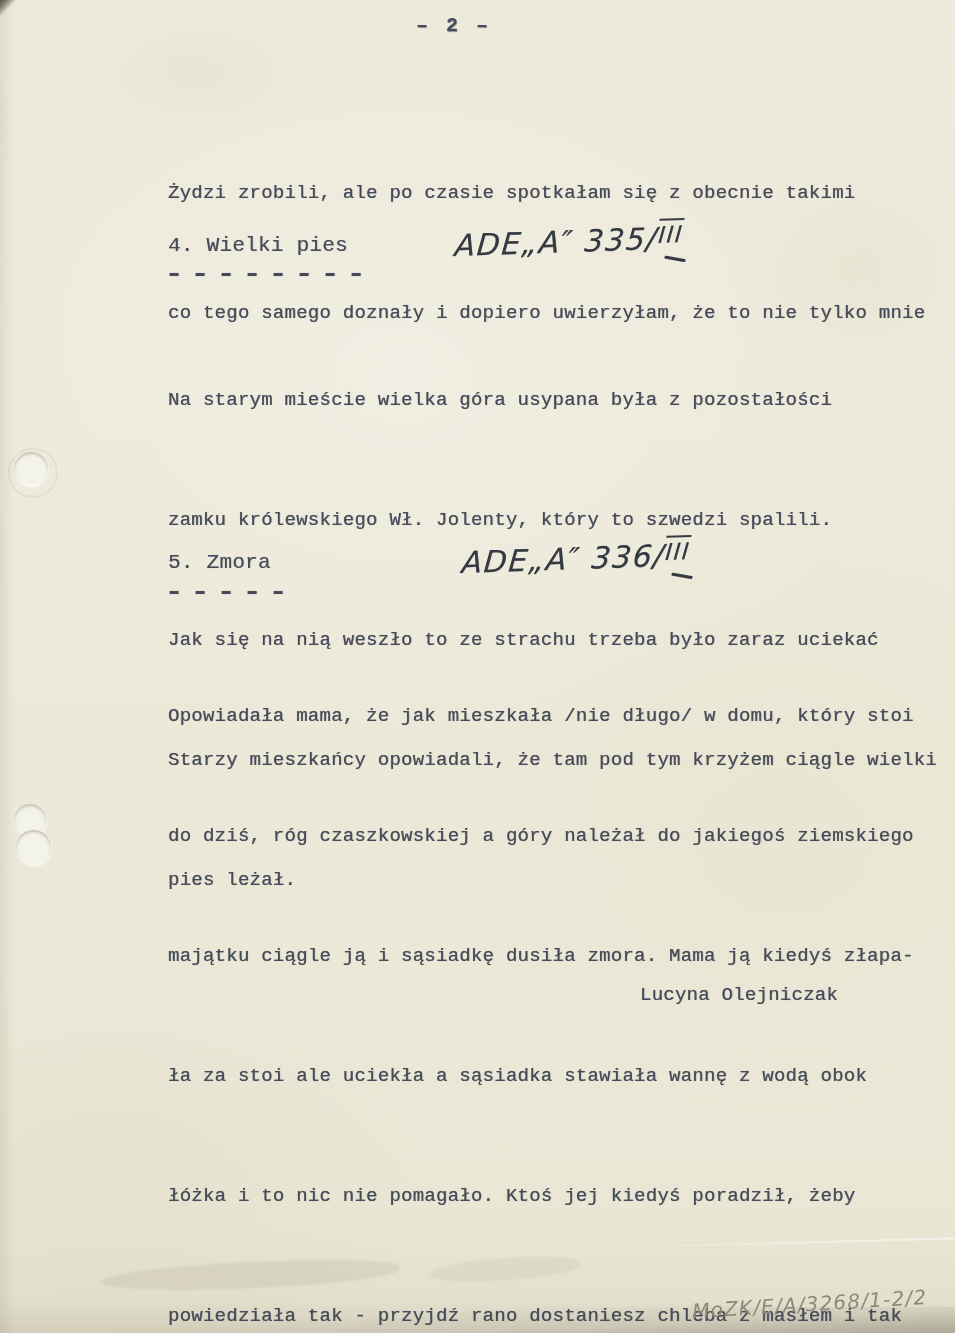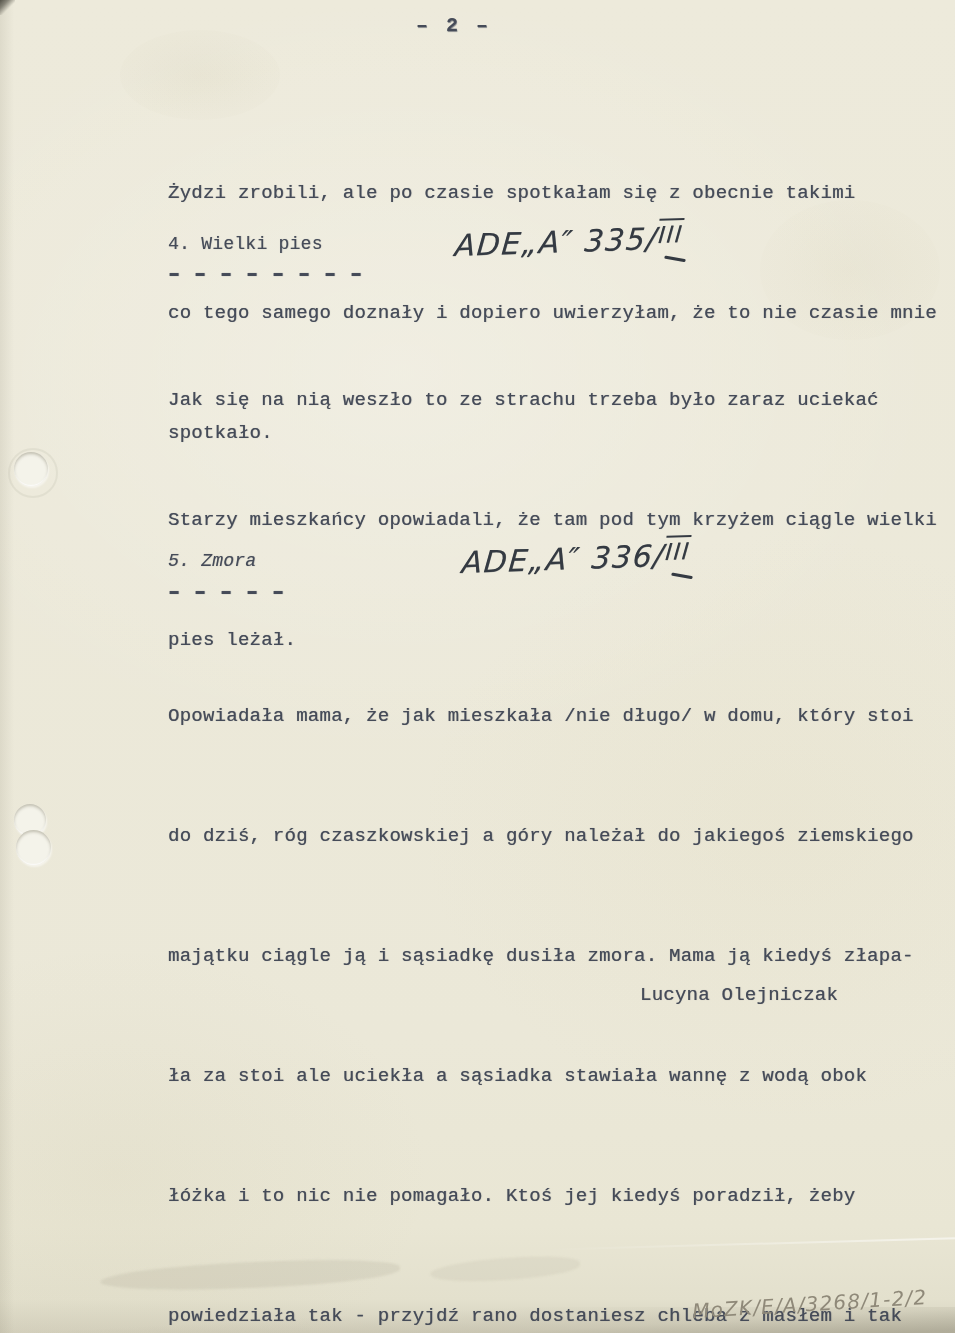--- a/index.html
+++ b/index.html
@@ -18,21 +18,21 @@
     background:linear-gradient(to right, rgba(118,113,92,0.13), rgba(118,113,92,0));
     pointer-events:none;
   }
   .tblock {
     position:absolute; font-size:19px; line-height:40px; letter-spacing:0.25px;
     white-space:pre; text-shadow:0.4px 0.4px 0.7px rgba(69,75,88,0.55), -0.2px 0 0.4px rgba(69,75,88,0.3);
   }
   .tline { height:40px; }
   .pagenum { position:absolute; left:416px; top:14px; font-size:20px; font-weight:bold;
     letter-spacing:3px; text-shadow:0.5px 0.5px 0.8px rgba(69,75,88,0.6); }
-  .heading { position:absolute; font-size:18px; letter-spacing:0.25px; white-space:pre;
+  .heading { position:absolute; font-size:21px; letter-spacing:0.25px; white-space:pre;
     text-shadow:0.4px 0.4px 0.7px rgba(69,75,88,0.55); }
   .dashrow { position:absolute; font-size:20px; font-weight:bold; letter-spacing:1px;
     white-space:pre; transform:scaleY(1.5); transform-origin:top left;
     text-shadow:0.5px 0.5px 0.8px rgba(69,75,88,0.6); }
   .hand {
     position:absolute; font-family:"DejaVu Sans", sans-serif; font-style:italic;
     font-size:30px; letter-spacing:1.5px; color:#343a42; white-space:pre;
     transform:rotate(-2deg) skewX(-7deg); text-shadow:0.3px 0.3px 0.5px rgba(52,58,66,0.5);
   }
   .hand .roman {
@@ -78,36 +78,37 @@
   <div class="stain" style="left:760px; top:200px; width:180px; height:140px; background:radial-gradient(ellipse, rgba(180,168,125,0.07), rgba(180,168,125,0))"></div>
   <div class="scribble" style="left:100px; top:1262px; width:300px; height:26px; transform:rotate(-2deg);"></div>
   <div class="scribble" style="left:430px; top:1258px; width:150px; height:22px; transform:rotate(-3deg); opacity:0.7;"></div>
   <div class="edge-line"></div>
   <div class="bottom-edge"></div>
 
   <div class="pagenum">– 2 –</div>
 
   <div class="tblock" style="left:168px; top:93px;">
     <div class="tline">Żydzi zrobili, ale po czasie spotkałam się z obecnie takimi</div>
-    <div class="tline">co tego samego doznały i dopiero uwierzyłam, że to nie czasie mnie</div>
-    <div class="tline">spotkało.</div>
+    <div class="tline">co tego samego doznały i dopiero uwierzyłam, że to nie tylko mnie</div>
   </div>
 
   <div class="heading" style="left:168px; top:234px;">4. Wielki pies</div>
   <div class="dashrow" style="left:168px; top:256px;">– – – – – – – –</div>
 
   <div class="hand" style="left:455px; top:222px;"><span>ADE„A″ 335/</span><span class="roman">III</span></div>
 
   <div class="tblock" style="left:168px; top:300px;">
+    <div class="tline">Na starym mieście wielka góra usypana była z pozostałości</div>
+    <div class="tline">zamku królewskiego Wł. Jolenty, który to szwedzi spalili.</div>
     <div class="tline">Jak się na nią weszło to ze strachu trzeba było zaraz uciekać</div>
     <div class="tline">Starzy mieszkańcy opowiadali, że tam pod tym krzyżem ciągle wielki</div>
     <div class="tline">pies leżał.</div>
   </div>
 
-  <div class="heading" style="left:168px; top:551px;font-style:italic;">5. Zmora</div>
+  <div class="heading" style="left:168px; top:551px;">5. Zmora</div>
   <div class="dashrow" style="left:168px; top:574px;">– – – – –</div>
 
   <div class="hand" style="left:462px; top:539px;"><span>ADE„A″ 336/</span><span class="roman">III</span></div>
 
   <div class="tblock" style="left:168px; top:616px;">
     <div class="tline">Opowiadała mama, że jak mieszkała /nie długo/ w domu, który stoi</div>
     <div class="tline">do dziś, róg czaszkowskiej a góry należał do jakiegoś ziemskiego</div>
     <div class="tline">majątku ciągle ją i sąsiadkę dusiła zmora. Mama ją kiedyś złapa-</div>
     <div class="tline">ła za stoi ale uciekła a sąsiadka stawiała wannę z wodą obok</div>
     <div class="tline">łóżka i to nic nie pomagało. Ktoś jej kiedyś poradził, żeby</div>

